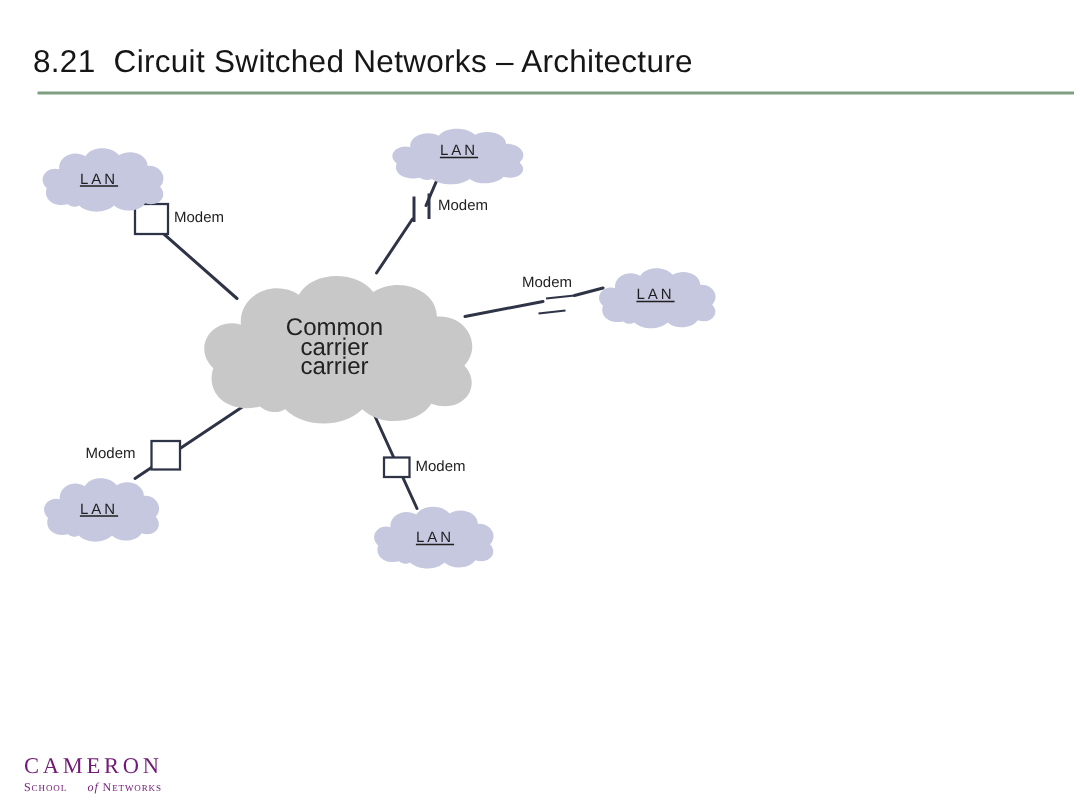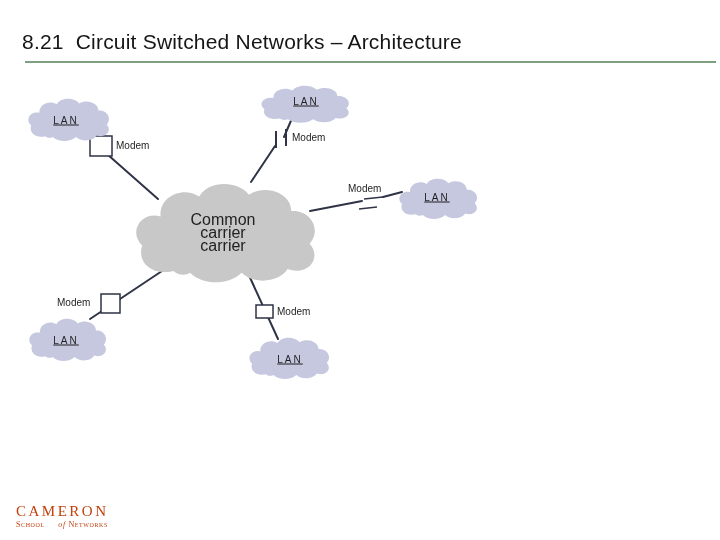--- a/index.html
+++ b/index.html
@@ -8,21 +8,21 @@
   .title{position:absolute;left:22px;top:30px;font-size:21px;color:#161616;
          white-space:pre;letter-spacing:.2px;}
   .rule{position:absolute;left:25px;top:61px;width:691px;height:2px;background:#7f9f81;}
   .diagram-svg{position:absolute;left:0;top:0;}
   .lbl{position:absolute;font-size:10px;color:#1f1f1f;transform:translate(-50%,-50%);
        white-space:nowrap;}
   .lan{letter-spacing:2px;text-decoration:underline;}
   .mlbl{position:absolute;font-size:10px;color:#1f1f1f;white-space:nowrap;}
   .cloudtext{position:absolute;left:223px;top:232px;transform:translate(-50%,-50%);
              font-size:16px;line-height:13px;color:#222;text-align:center;}
-  .logo{position:absolute;left:16px;top:503px;color:#c2410c;}
+  .logo{position:absolute;left:16px;top:503px;color:#701a75;}
   .logo1{font-family:"Liberation Serif",serif;font-size:15px;letter-spacing:2.5px;}
   .logo2{font-family:"Liberation Serif",serif;font-size:8px;letter-spacing:.6px;
          font-variant:small-caps;margin-top:0px;}
   .logo2 .of{font-style:italic;font-variant:normal;text-transform:lowercase;margin-left:11px;}
 </style>
 </head>
 <body>
 
 <div class="slide">
 

